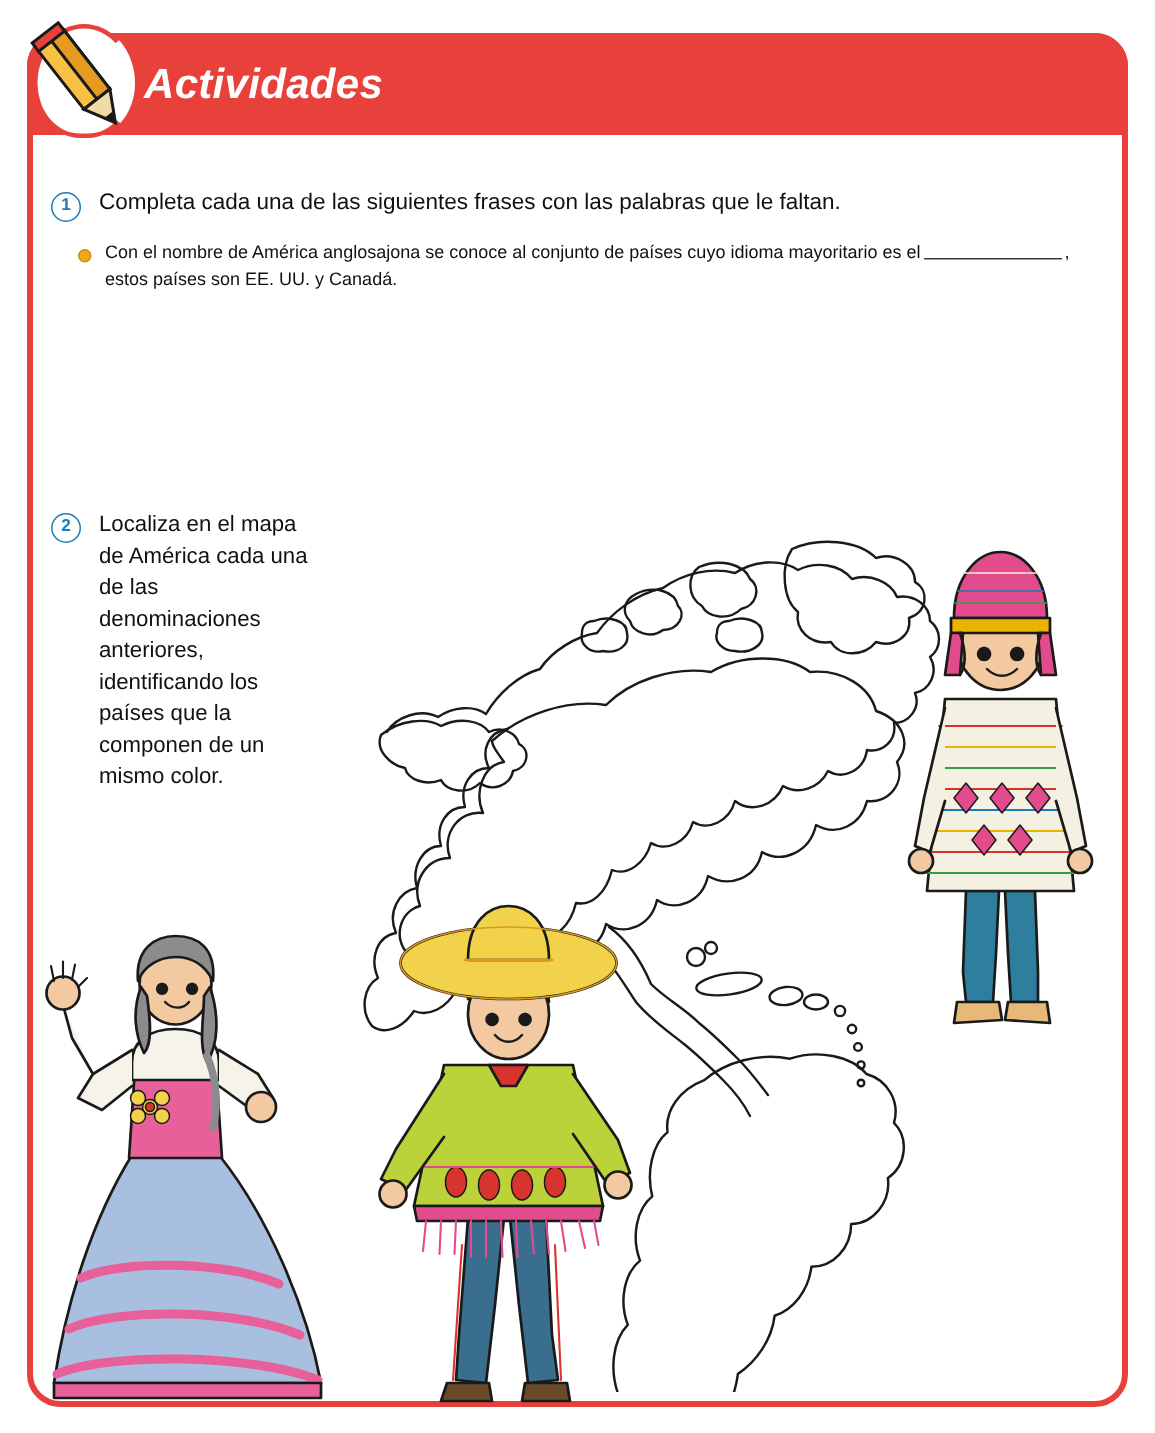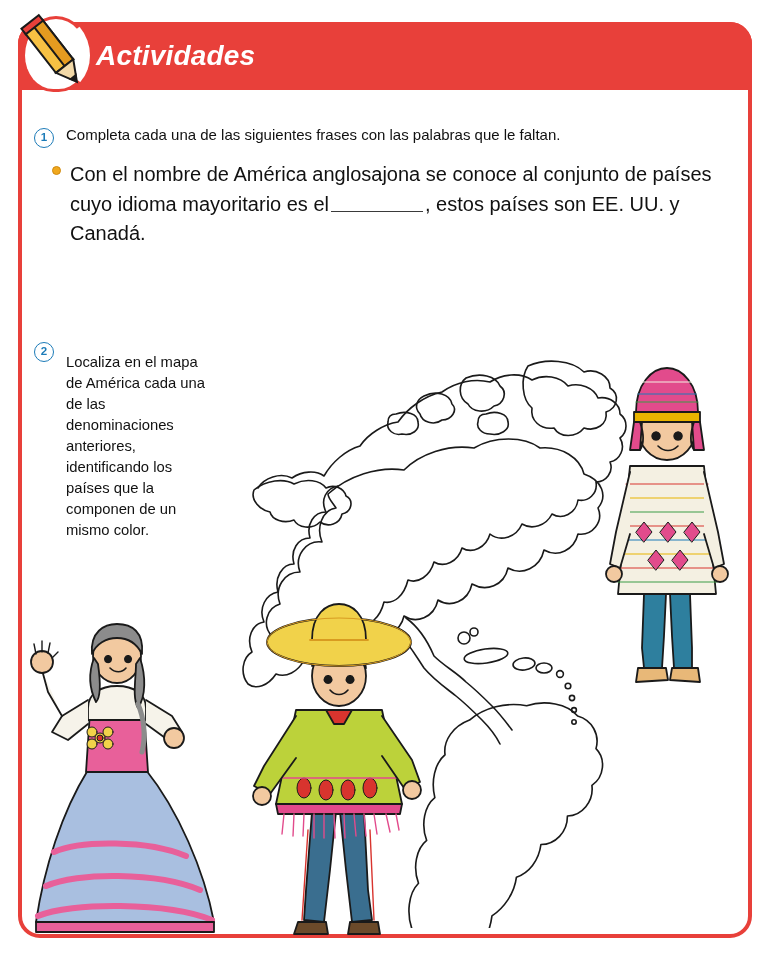--- a/index.html
+++ b/index.html
@@ -104,21 +104,21 @@
   
   .bullets {
     position: absolute;
     left: 34px; top: 70px;
     width: 676px;
   }
   .bullet-item {
     position: relative;
     padding-left: 18px;
     margin-bottom: 13px;
-    font-size: 20px;
+    font-size: 12px;
     line-height: 1.48;
     color: #111111;
   }
   .bullet-dot {
     position: absolute;
     left: 0; top: 6px;
     width: 9px; height: 9px;
     border-radius: 50%;
     background: #f0a81e;
     border: 1px solid #d08a10;
@@ -128,21 +128,21 @@
     width: 92px;
     border-bottom: 1px solid #3a3a3a;
     height: 13px;
     margin: 0 2px -1px 2px;
   }
   .blank.w-short { width: 80px; }
   .blank.w-long { width: 96px; }
 
   .q2-text {
     position: absolute;
-    left: 48px; top: 262px;
+    left: 48px; top: 250px;
     width: 150px;
     font-size: 14.8px;
     line-height: 1.42;
     color: #111111;
   }
 
   
   .map-wrap {
     position: absolute;
     left: 210px; top: 248px;

